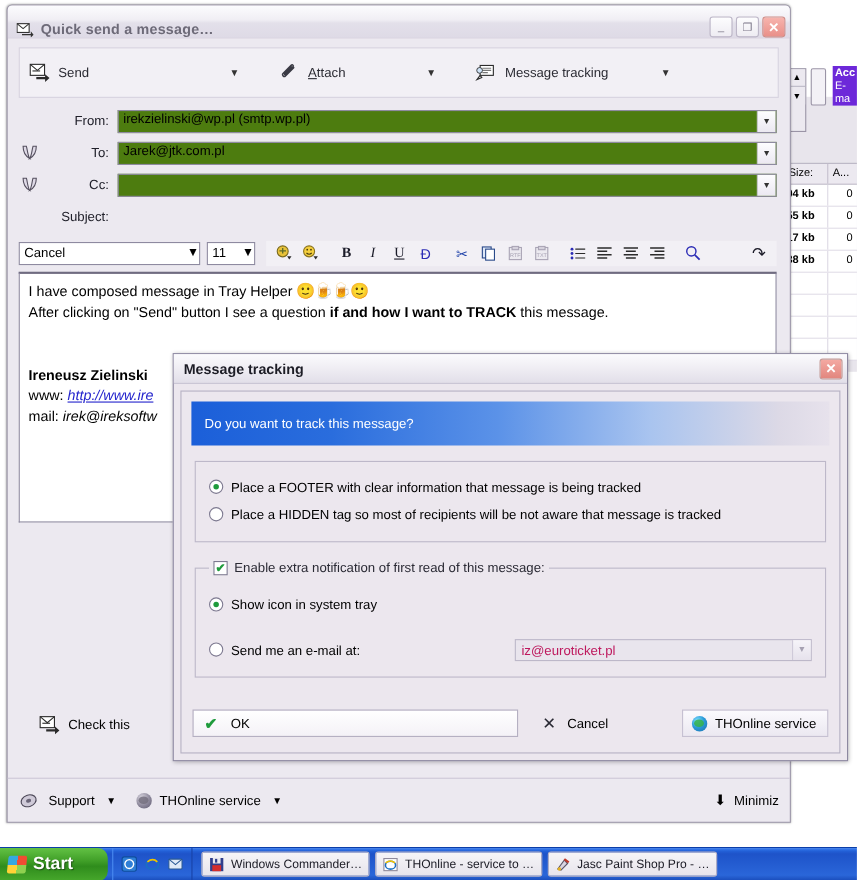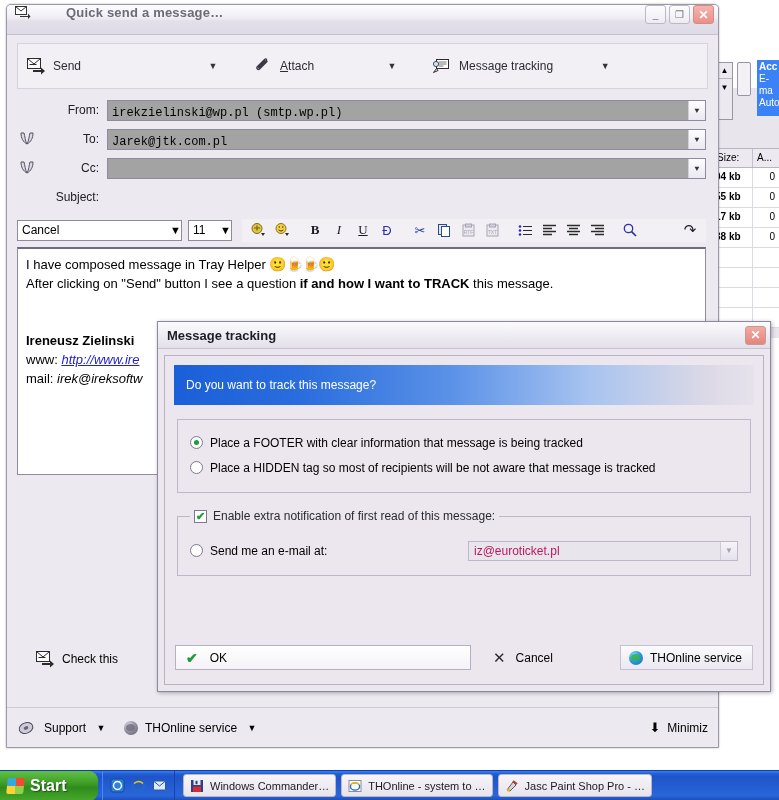--- a/index.html
+++ b/index.html
@@ -13,21 +13,21 @@
   }
 
   
   #desktop { position:absolute; inset:0; background:#ffffff; }
 
   
   .acct-panel { position:absolute; left:713px; top:88px; width:66px; height:250px; background:#e8e5ec; }
   .acct-scroll { position:absolute; left:716px; top:62px; width:17px; height:58px; background:#ece9f0; border:1px solid #9a94a6; }
   .acct-scroll .arw { width:100%; height:16px; display:flex; align-items:center; justify-content:center; font-size:8px; background:#ece9f0; border-bottom:1px solid #b9b4c2; }
   .acct-thumb { position:absolute; left:737px; top:62px; width:14px; height:34px; background:#f3f1f6; border:1px solid #9a94a6; border-radius:2px; }
-  .acct-sel { position:absolute; left:757px; top:60px; width:22px; height:56px; background:#3b82f6; color:#fff; padding:1px 2px; line-height:12px; font-size:10px; font-weight:bold; overflow:hidden; }
+  .acct-sel { position:absolute; left:757px; top:60px; width:22px; height:36px; background:#6d28d9; color:#fff; padding:1px 2px; line-height:12px; font-size:10px; font-weight:bold; overflow:hidden; }
   .acct-sel small { font-weight:normal; font-size:10px; display:block; }
   .acct-hdr { position:absolute; left:713px; top:148px; width:66px; height:20px; background:#ece9f0; border-top:1px solid #b9b4c2; border-bottom:1px solid #b9b4c2; display:flex; font-size:10px; }
   .acct-hdr div { padding:3px 4px; border-right:1px solid #c4bfce; }
   .acct-row { position:absolute; left:713px; width:66px; height:20px; background:#fff; border-bottom:1px solid #ddd9e4; display:flex; font-size:10px; }
   .acct-row .c1 { width:40px; padding:3px 2px; border-right:1px solid #ddd9e4; font-weight:bold; }
   .acct-row .c2 { flex:1; padding:3px 4px; text-align:right; }
 
   
   .bg-grid { position:absolute; left:31px; top:493px; width:125px; height:135px; background:#fff; border:1px solid #b3aec0; }
   .bg-grid .vline { position:absolute; top:0; bottom:0; width:1px; background:#e2dfe8; }
@@ -39,21 +39,21 @@
     background:#ece9f0;
     border:1px solid #9d98aa;
     border-radius:5px 5px 0 0;
     box-shadow:0 0 2px rgba(0,0,0,.35);
   }
   #titlebar {
     height:30px;
     background:linear-gradient(#fcfcfe,#f0eef4 45%,#e3e0ea 55%,#dedae6);
     border-radius:4px 4px 0 0;
     border-bottom:1px solid #c5c0d0;
-    display:flex; align-items:flex-start; padding:0 4px 0 8px;gap:29px;
+    display:flex; align-items:flex-end; padding:0 4px 0 8px;
   }
   #titlebar .tb-icon { width:16px; height:14px; margin-right:6px; position:relative; }
   .tbtitle { font-size:13px; color:#6d6a78; font-weight:bold; letter-spacing:.2px; flex:1; }
   .winbtns { display:flex; gap:3px; align-items:center; }
   .wbtn { width:21px; height:19px; border:1px solid #bdb7c8; border-radius:3px;
           background:linear-gradient(#fdfdfe,#eeecf2); display:flex; align-items:center; justify-content:center;
           font-size:10px; color:#7b7688; }
   .wbtn.close { background:linear-gradient(#f7b4ae,#e99089); border-color:#d08d87; color:#fff; font-weight:bold; font-size:12px; }
 
   
@@ -61,21 +61,21 @@
   .tbitem { display:flex; align-items:center; height:100%; padding:0 8px; }
   .tbitem .lbl { font-size:12px; color:#2b2b33; }
   .tbitem .lbl u { text-decoration:underline; }
   .tb-caret { width:16px; display:flex; align-items:center; justify-content:center; font-size:9px; color:#333; }
   .ico { width:20px; height:18px; margin-right:7px; position:relative; flex:none; }
 
   
   .field-row { display:flex; align-items:center; height:26px; margin:3px 12px 0 10px; }
   .fl-icon { width:22px; height:20px; flex:none; }
   .flabel { width:68px; text-align:right; padding-right:8px; font-size:12px; color:#20202a; }
-  .fbox { flex:1; height:21px; border:1px solid #8e8aa0; background:#a3a3a3; display:flex; align-items:flex-end;font-family:Liberation Mono, monospace; }
+  .fbox { flex:1; height:21px; border:1px solid #8e8aa0; background:#4d7c0f; display:flex; align-items:flex-start; }
   .fbox .val { flex:1; padding:0 4px; font-size:12px; white-space:nowrap; overflow:hidden; }
   .fbox .drop { width:17px; height:19px; border-left:1px solid #d3cfdc; background:linear-gradient(#fdfdff,#ebe8f1);
                 display:flex; align-items:center; justify-content:center; font-size:8px; color:#333; }
   .subj-box { flex:1; height:21px; border:1px solid #8e8aa0; background:#fff; display:flex; align-items:center; }
 
   
   #formatbar { margin:8px 12px 0 10px; height:24px; display:flex; align-items:center; }
   .ff-sel { width:165px; height:21px; border:1px solid #8e8aa0; background:#fff; display:flex; align-items:center; }
   .ff-sel .val { flex:1; padding:0 4px; font-size:12px; }
   .fs-sel { width:44px; height:21px; border:1px solid #8e8aa0; background:#fff; display:flex; align-items:center; margin-left:6px; }
@@ -504,21 +504,27 @@
         <span>Place a HIDDEN tag so most of recipients will be not aware that message is tracked</span>
       </div>
     </fieldset>
 
     <fieldset class="grp" style="margin-top:16px">
       <legend class="cb-legend">
         <span class="cb">✔</span>
         <span>Enable extra notification of first read of this message:</span>
       </legend>
 
-      <div class="opt" style="margin-top:5px">
+      <div class="opt" style="margin-top:4px">
+        <span class="radio on">
+            <span class="dot"></span>
+          </span>
+        <span>Show icon in system tray</span>
+      </div>
+      <div class="opt" style="margin-top:16px">
         <span class="radio"></span>
         <span>Send me an e-mail at:</span>
         <span class="mail-input">
           <span class="val">iz@euroticket.pl</span>
           <span class="drop">▼</span>
         </span>
       </div>
     </fieldset>
 
     <div id="dlg-buttons">
@@ -578,21 +584,21 @@
       <span class="tl">Windows Commander…</span>
     </div>
     <div class="task">
       <span class="ti">
         <svg width="14" height="14" viewBox="0 0 14 14">
             <rect x="1" y="1.5" width="12" height="11" fill="#fff" stroke="#8f8a9c"></rect>
             <ellipse cx="7" cy="7.5" rx="4.6" ry="3.6" fill="none" stroke="#1b6fc4" stroke-width="1.4"></ellipse>
             <path d="M2.6 5.4 q4.4-3.3 8.4 0" fill="none" stroke="#f2c200" stroke-width="1.4"></path>
           </svg>
       </span>
-      <span class="tl">THOnline - system to …</span>
+      <span class="tl">THOnline - service to …</span>
     </div>
     <div class="task">
       <span class="ti">
         <svg width="14" height="14" viewBox="0 0 14 14">
             <path d="M2 11 L8 3 L11 6 L5 12 Z" fill="#d8d4e0" stroke="#5a5568"></path>
             <path d="M8 2 L12 5" stroke="#c0392b" stroke-width="2"></path>
             <circle cx="3.5" cy="11" r="1.6" fill="#e8b21f"></circle>
           </svg>
       </span>
       <span class="tl">Jasc Paint Shop Pro - …</span>

